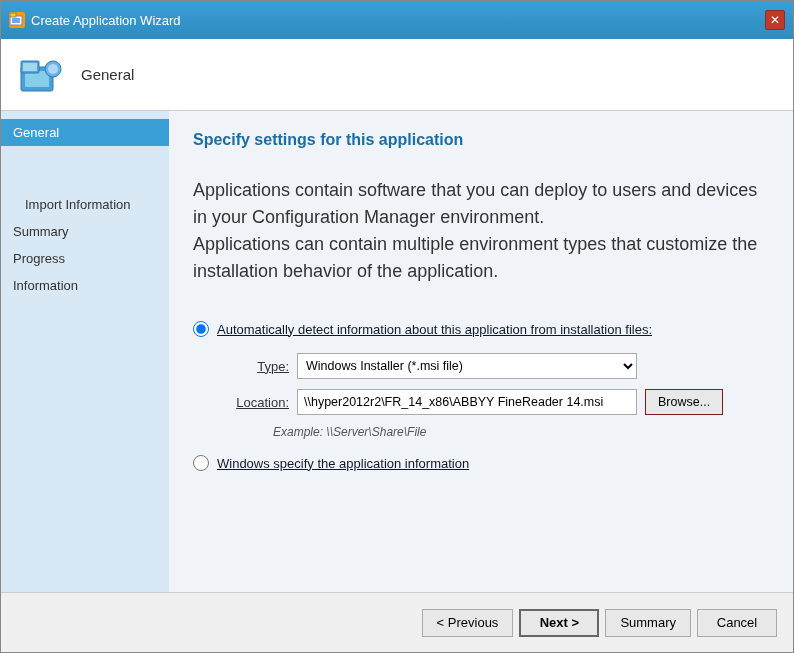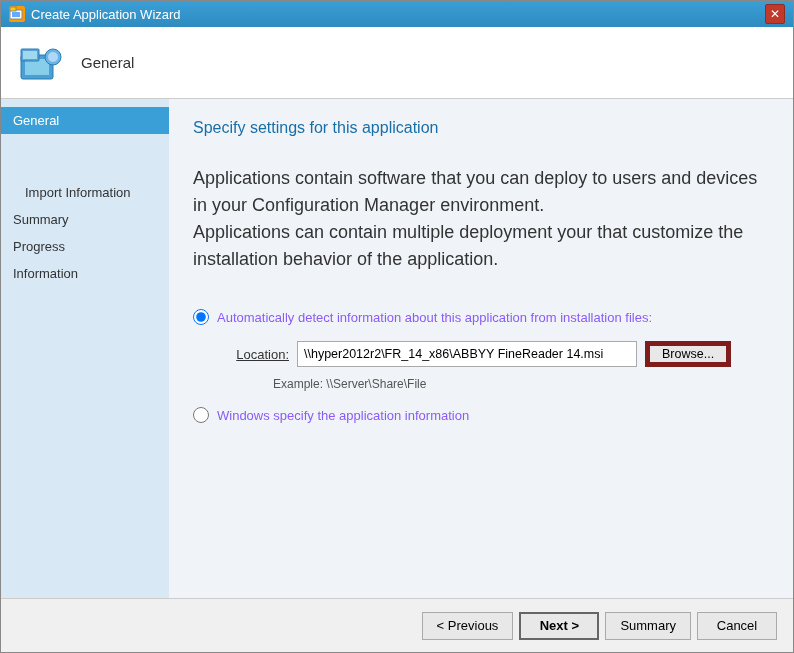--- a/index.html
+++ b/index.html
@@ -5,21 +5,21 @@
     * { box-sizing: border-box; margin: 0; padding: 0; }
     body { font-family: 'Segoe UI', Arial, sans-serif; font-size: 13px; background: #f0f0f0; width: 794px; height: 653px; overflow: hidden; }
 
     .window { width: 794px; height: 653px; display: flex; flex-direction: column; border: 1px solid #888; background: #fff; }
 
     .title-bar {
       background: linear-gradient(to bottom, #3a9fd6, #2e8bbf);
       color: #fff;
       display: flex; align-items: center; justify-content: space-between;
       padding: 0 8px;
-      height: 26px;
+      height: 38px;
       flex-shrink: 0;
       gap: 40px;
     }
     .title-bar-left { display: flex; align-items: center; gap: 6px; }
     .title-bar-icon { width: 16px; height: 16px; background: #f90; border-radius: 2px; display: flex; align-items: center; justify-content: center; font-size: 9px; color: #fff; flex-shrink: 0; }
     .title-bar-title { font-size: 13px; font-weight: normal; }
     .title-bar-close {
       width: 20px; height: 20px; background: #c0392b; border: 1px solid #922b21;
       display: flex; align-items: center; justify-content: center; color: #fff; font-size: 12px; cursor: pointer;
       border-radius: 2px;
@@ -44,56 +44,56 @@
       padding: 6px 12px; cursor: pointer; color: #333; font-size: 13px;
     }
     .sidebar-item.active { background: #3a9fd6; color: #fff; }
     .sidebar-item.indent { padding-left: 24px; margin-top: 45px; }
 
     .content {
       flex: 1; background: #f0f4f8; padding: 20px 24px; overflow-y: auto;
     }
 
     .content-title {
-      font-size: 16px; color: #1a6ea8; margin-bottom: 16px;
+      font-size: 16px; color: #1a6ea8; margin-bottom: 16px; font-weight: bold;
     }
 
     .description-box {
       background: #f0f4f8; padding: 12px 0; margin-bottom: 24px;
       font-size: 18px; color: #333; line-height: 1.5;
     }
 
     .radio-section { margin-bottom: 20px; }
     .radio-row { display: flex; align-items: center; gap: 8px; margin-bottom: 16px; }
     .radio-row input[type=radio] { margin: 0; width: 16px; height: 16px; cursor: pointer; }
-    .radio-label { font-size: 13px; color: #8b5cf6; }
+    .radio-label { font-size: 13px; color: #0f172a; text-decoration: underline; }
 
     .form-grid { margin-left: 24px; margin-bottom: 8px; }
     .form-row { display: flex; align-items: center; margin-bottom: 10px; gap: 8px; }
     .form-label { width: 72px; text-align: right; font-size: 13px; color: #333; flex-shrink: 0; }
     .form-label.underline { text-decoration: underline; }
     .form-select {
       width: 340px; height: 26px; border: 1px solid #aaa; background: #fff;
       font-size: 12.5px; padding: 2px 4px; appearance: auto;
     }
     .form-input {
       width: 340px; height: 26px; border: 1px solid #aaa; background: #fff;
       font-size: 12.5px; padding: 4px 6px;
     }
     .browse-btn {
-      height: 26px; padding: 0 12px; border: 5px solid #7f1d1d; background: #e8e8e8;
+      height: 26px; padding: 0 12px; border: 1px solid #7f1d1d; background: #e8e8e8;
       font-size: 12.5px; cursor: pointer; white-space: nowrap;
     }
 
-    .example-text { margin-left: 80px; font-size: 12px; color: #555; margin-bottom: 16px; }
+    .example-text { margin-left: 80px; font-size: 12px; color: #555; margin-bottom: 16px; font-style: italic; }
 
     .footer {
       border-top: 1px solid #ccc; background: #f0f0f0;
       display: flex; align-items: center; justify-content: flex-end;
-      padding: 10px 16px; gap: 6px; height: 54px; flex-shrink: 0;
+      padding: 10px 16px; gap: 6px; height: 60px; flex-shrink: 0;
     }
     .footer-btn {
       height: 28px; min-width: 80px; padding: 0 14px;
       border: 1px solid #aaa; background: #e8e8e8;
       font-size: 13px; cursor: pointer;
     }
     .footer-btn.primary { font-weight: bold; border: 2px solid #666; }
     .footer-btn:disabled { color: #aaa; cursor: default; }
   </style>
 </head>
@@ -137,31 +137,39 @@
       <div class="sidebar-item">Summary</div>
       <div class="sidebar-item">Progress</div>
       <div class="sidebar-item">Information</div>
     </div>
 
     <div class="content">
       <div class="content-title">Specify settings for this application</div>
 
       <div class="description-box">
         <div>Applications contain software that you can deploy to users and devices in your Configuration Manager environment.</div>
-        <div>Applications can contain multiple deployment your that customize the installation behavior of the application.</div>
+        <div>Applications can contain multiple environment types that customize the installation behavior of the application.</div>
       </div>
 
       <div class="radio-section">
 
         <div class="radio-row">
           <input type="radio" name="detect-method" id="auto-detect" checked="" style="">
           <label class="radio-label" for="auto-detect">Automatically detect information about this application from installation files:</label>
         </div>
 
         <div class="form-grid">
+          <div class="form-row">
+            <span class="form-label underline">Type:</span>
+            <select class="form-select">
+              <option>Windows Installer (*.msi file)</option>
+              <option>Script Installer</option>
+              <option>App-V 4</option>
+            </select>
+          </div>
           <div class="form-row">
             <span class="form-label underline">Location:</span>
             <input type="text" class="form-input" value="\\hyper2012r2\FR_14_x86\ABBYY FineReader 14.msi" style="">
             <button class="browse-btn">Browse...</button>
           </div>
         </div>
 
         <div class="example-text">Example: \\Server\Share\File</div>
 
         <div class="radio-row">

